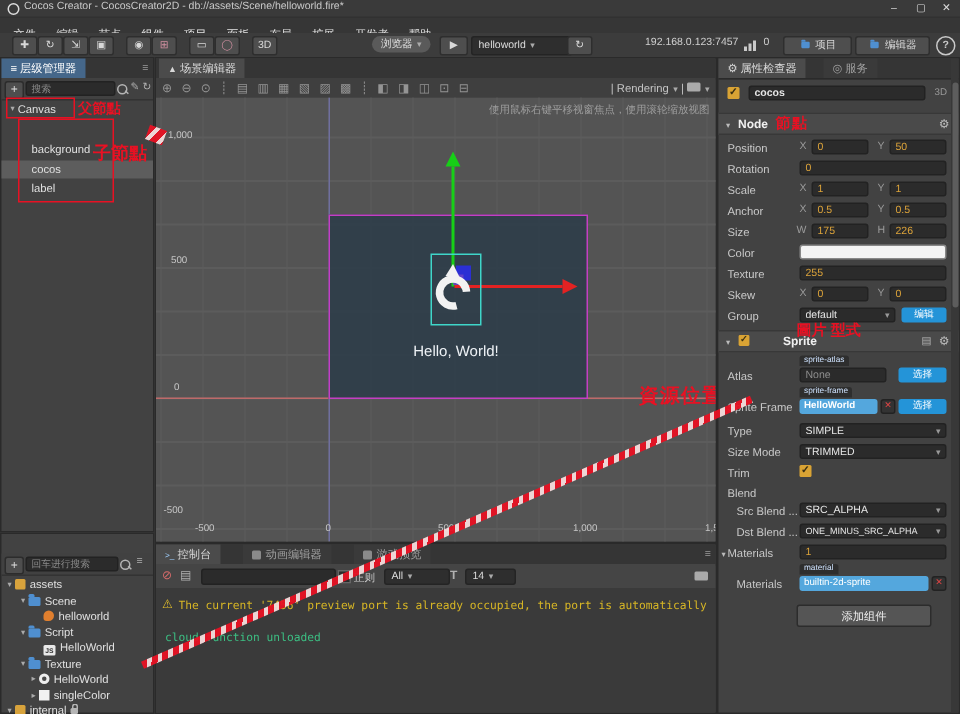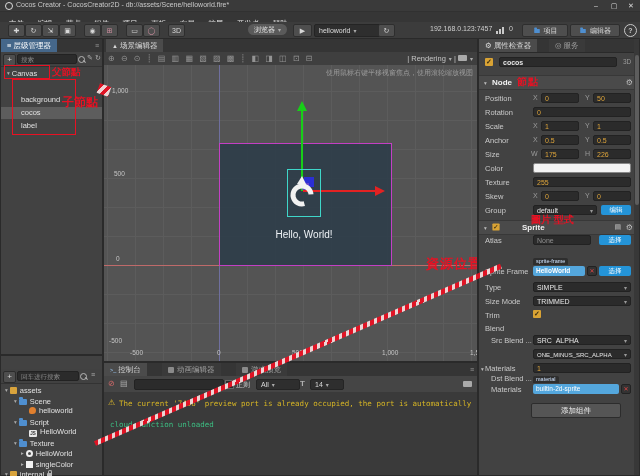--- a/index.html
+++ b/index.html
@@ -370,21 +370,21 @@
 
     <div class="sechdr" style="top:181px;">
       <span class="arr abs" style="left:5px;top:4px;font-size:5.5px;color:#bbb;">▾</span>
       <span class="checkbox" style="left:13px;top:2px;transform:scale(.9);">✓</span>
       <span class="st abs" style="left:25px;top:2px;padding-left:18px;">Sprite</span>
       <span class="abs" style="right:18px;top:2px;font-size:7px;color:#bbb;">▤</span>
       <span class="abs" style="right:6px;top:2px;font-size:8px;color:#bbb;">⚙</span>
     </div>
 
     <span class="tagchip" style="left:54px;top:198px;">sprite-atlas</span>
-    <div class="prow" style="top:196px;text-decoration:underline;">
+    <div class="prow" style="top:206px;text-decoration:underline;">
       <span class="plabel">Atlas</span>
       <span class="fld gray" style="left:48px;width:58px;">None</span>
       <span class="bluebtn" style="left:114px;width:32px;">选择</span>
     </div>
     <span class="tagchip" style="left:54px;top:219px;">sprite-frame</span>
     <div class="prow" style="top:227px;">
       <span class="plabel">Sprite Frame</span>
       <span class="bluefld" style="left:48px;width:52px;">HelloWorld</span>
       <span class="xbtn" style="left:102px;">✕</span>
       <span class="bluebtn" style="left:114px;width:32px;">选择</span>
@@ -402,21 +402,21 @@
       <span class="checkbox" style="left:48px;top:0;">✓</span>
     </div>
     <div class="prow" style="top:284px;">
       <span class="plabel">Blend</span>
     </div>
     <div class="prow" style="top:296px;">
       <span class="plabel" style="left:6px;">Src Blend ...</span>
       <span class="fld white drop" style="left:48px;width:98px;">SRC_ALPHA</span>
     </div>
     <div class="prow" style="top:310px;">
-      <span class="plabel" style="left:6px;margin-top:24px;">Dst Blend ...</span>
+      <span class="plabel" style="left:6px;">Dst Blend ...</span>
       <span class="fld white drop" style="left:48px;width:98px;font-size:6px;">ONE_MINUS_SRC_ALPHA</span>
     </div>
     <div class="prow" style="top:324px;">
       <span class="arr abs" style="left:-4px;top:3px;font-size:5.5px;color:#bbb;">▾</span>
       <span class="plabel">Materials</span>
       <span class="fld" style="left:48px;width:98px;">1</span>
     </div>
     <span class="tagchip" style="left:54px;top:337px;">material</span>
     <div class="prow" style="top:345px;">
       <span class="plabel" style="left:6px;">Materials</span>

